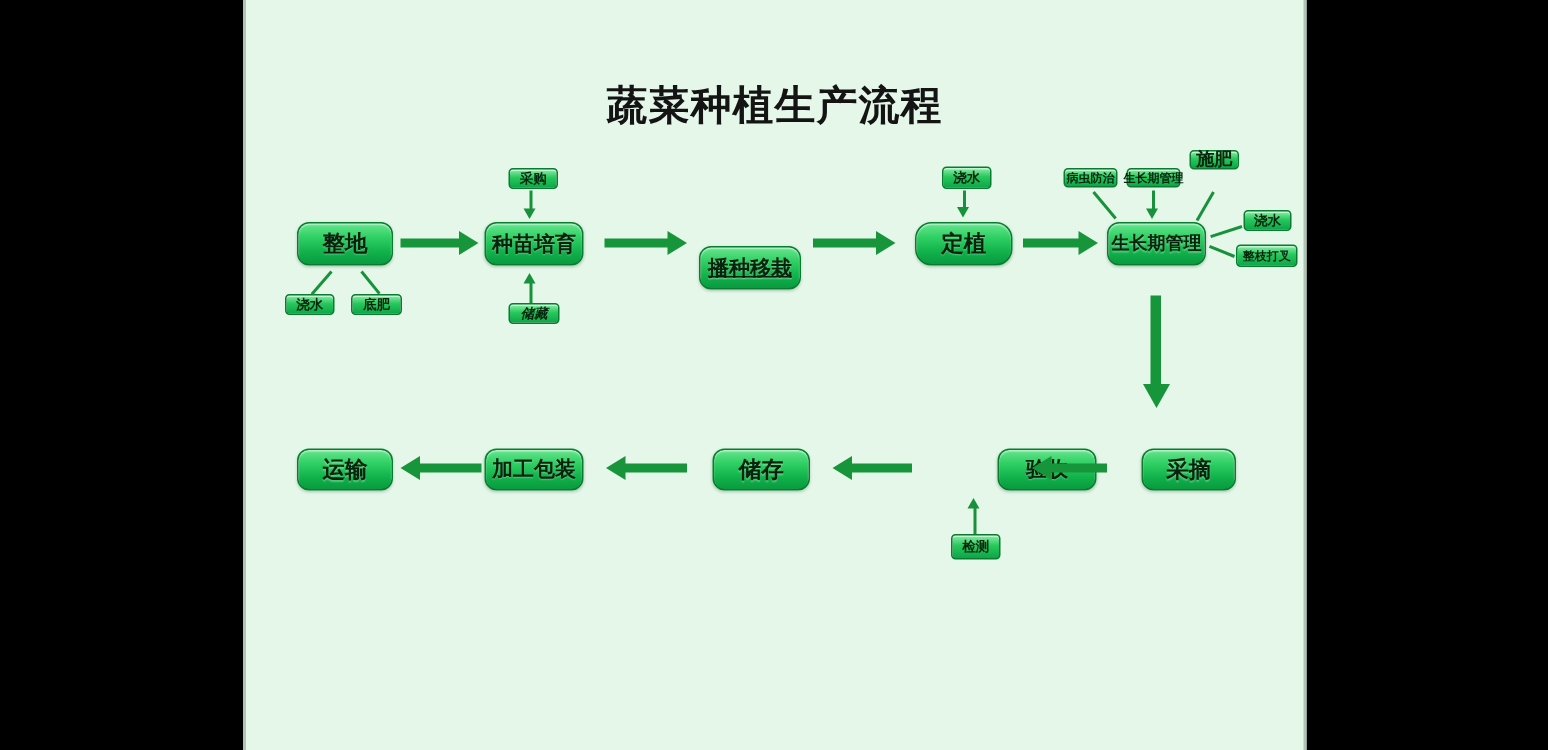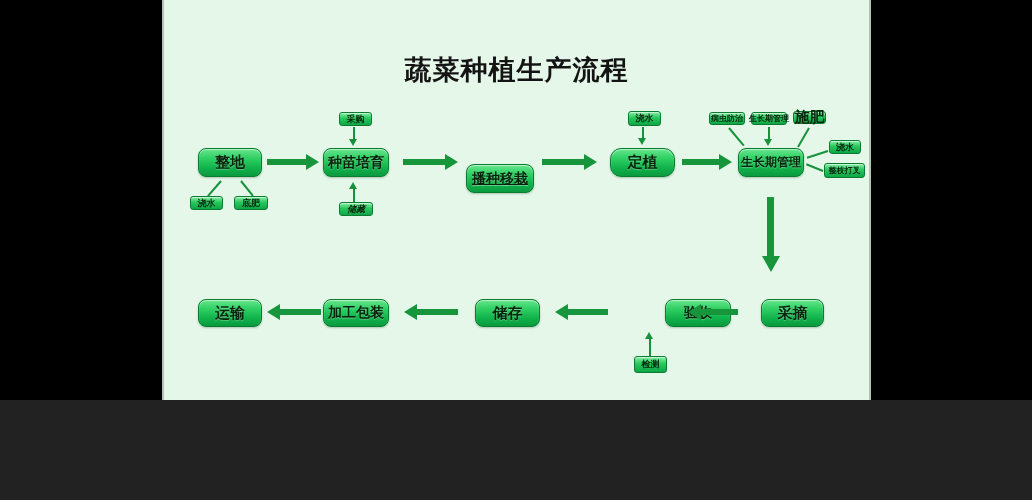--- a/index.html
+++ b/index.html
@@ -1,17 +1,17 @@
 <!DOCTYPE html>
 <html><head>
 <meta charset="utf-8">
 <style>
   html,body{margin:0;padding:0;background:#222;}
   .canvas{
-    position:relative;width:1032px;height:400px;margin:0 auto;
+    position:relative;width:1032px;height:500px;margin:0 auto;
     background:#000;overflow:hidden;
     font-family:"Liberation Sans","DejaVu Sans",sans-serif;
   }
   .content{
     position:absolute;left:162px;top:0;width:709px;height:500px;
     background:#e4f7e9;box-sizing:border-box;
     border-left:2px solid #b2c3b6;border-right:2px solid #b2c3b6;
   }
   .title{
     position:absolute;left:162px;top:52px;width:709px;
@@ -73,21 +73,21 @@
   <div class="node" style="left:323px;top:299px;width:66px;height:28px;font-size:14px;">加工包装</div>
   <div class="node" style="left:198px;top:299px;width:64px;height:28px;font-size:15px;">运输</div>
 
   <div class="sat" style="left:190px;top:196px;width:33px;height:14px;font-size:9px;">浇水</div>
   <div class="sat" style="left:234px;top:196px;width:34px;height:14px;font-size:9px;">底肥</div>
   <div class="sat" style="left:339px;top:112px;width:33px;height:14px;font-size:9px;">采购</div>
   <div class="sat" style="left:339px;top:202px;width:34px;height:14px;font-size:9px;font-style:italic;">储藏</div>
   <div class="sat" style="left:628px;top:111px;width:33px;height:15px;font-size:9px;">浇水</div>
   <div class="sat" style="left:709px;top:112px;width:36px;height:13px;font-size:8px;">病虫防治</div>
   <div class="sat" style="left:751px;top:112px;width:36px;height:13px;font-size:8px;">生长期管理</div>
-  <div class="sat" style="left:793px;top:111px;width:33px;height:13px;font-size:15px;">施肥</div>
+  <div class="sat" style="left:793px;top:100px;width:33px;height:13px;font-size:12px;">施肥</div>
   <div class="sat" style="left:829px;top:140px;width:32px;height:14px;font-size:9px;">浇水</div>
   <div class="sat" style="left:824px;top:163px;width:41px;height:15px;font-size:8px;">整枝打叉</div>
   <div class="sat" style="left:634px;top:356px;width:33px;height:17px;font-size:9px;">检测</div>
 
   <div class="arr-r" style="left:267px;top:154px;width:52px;"></div>
   <div class="arr-r" style="left:403px;top:154px;width:55px;"></div>
   <div class="arr-r" style="left:542px;top:154px;width:55px;"></div>
   <div class="arr-r" style="left:682px;top:154px;width:50px;"></div>
 
   <div class="arr-d" style="left:762px;top:197px;height:75px;"></div>

